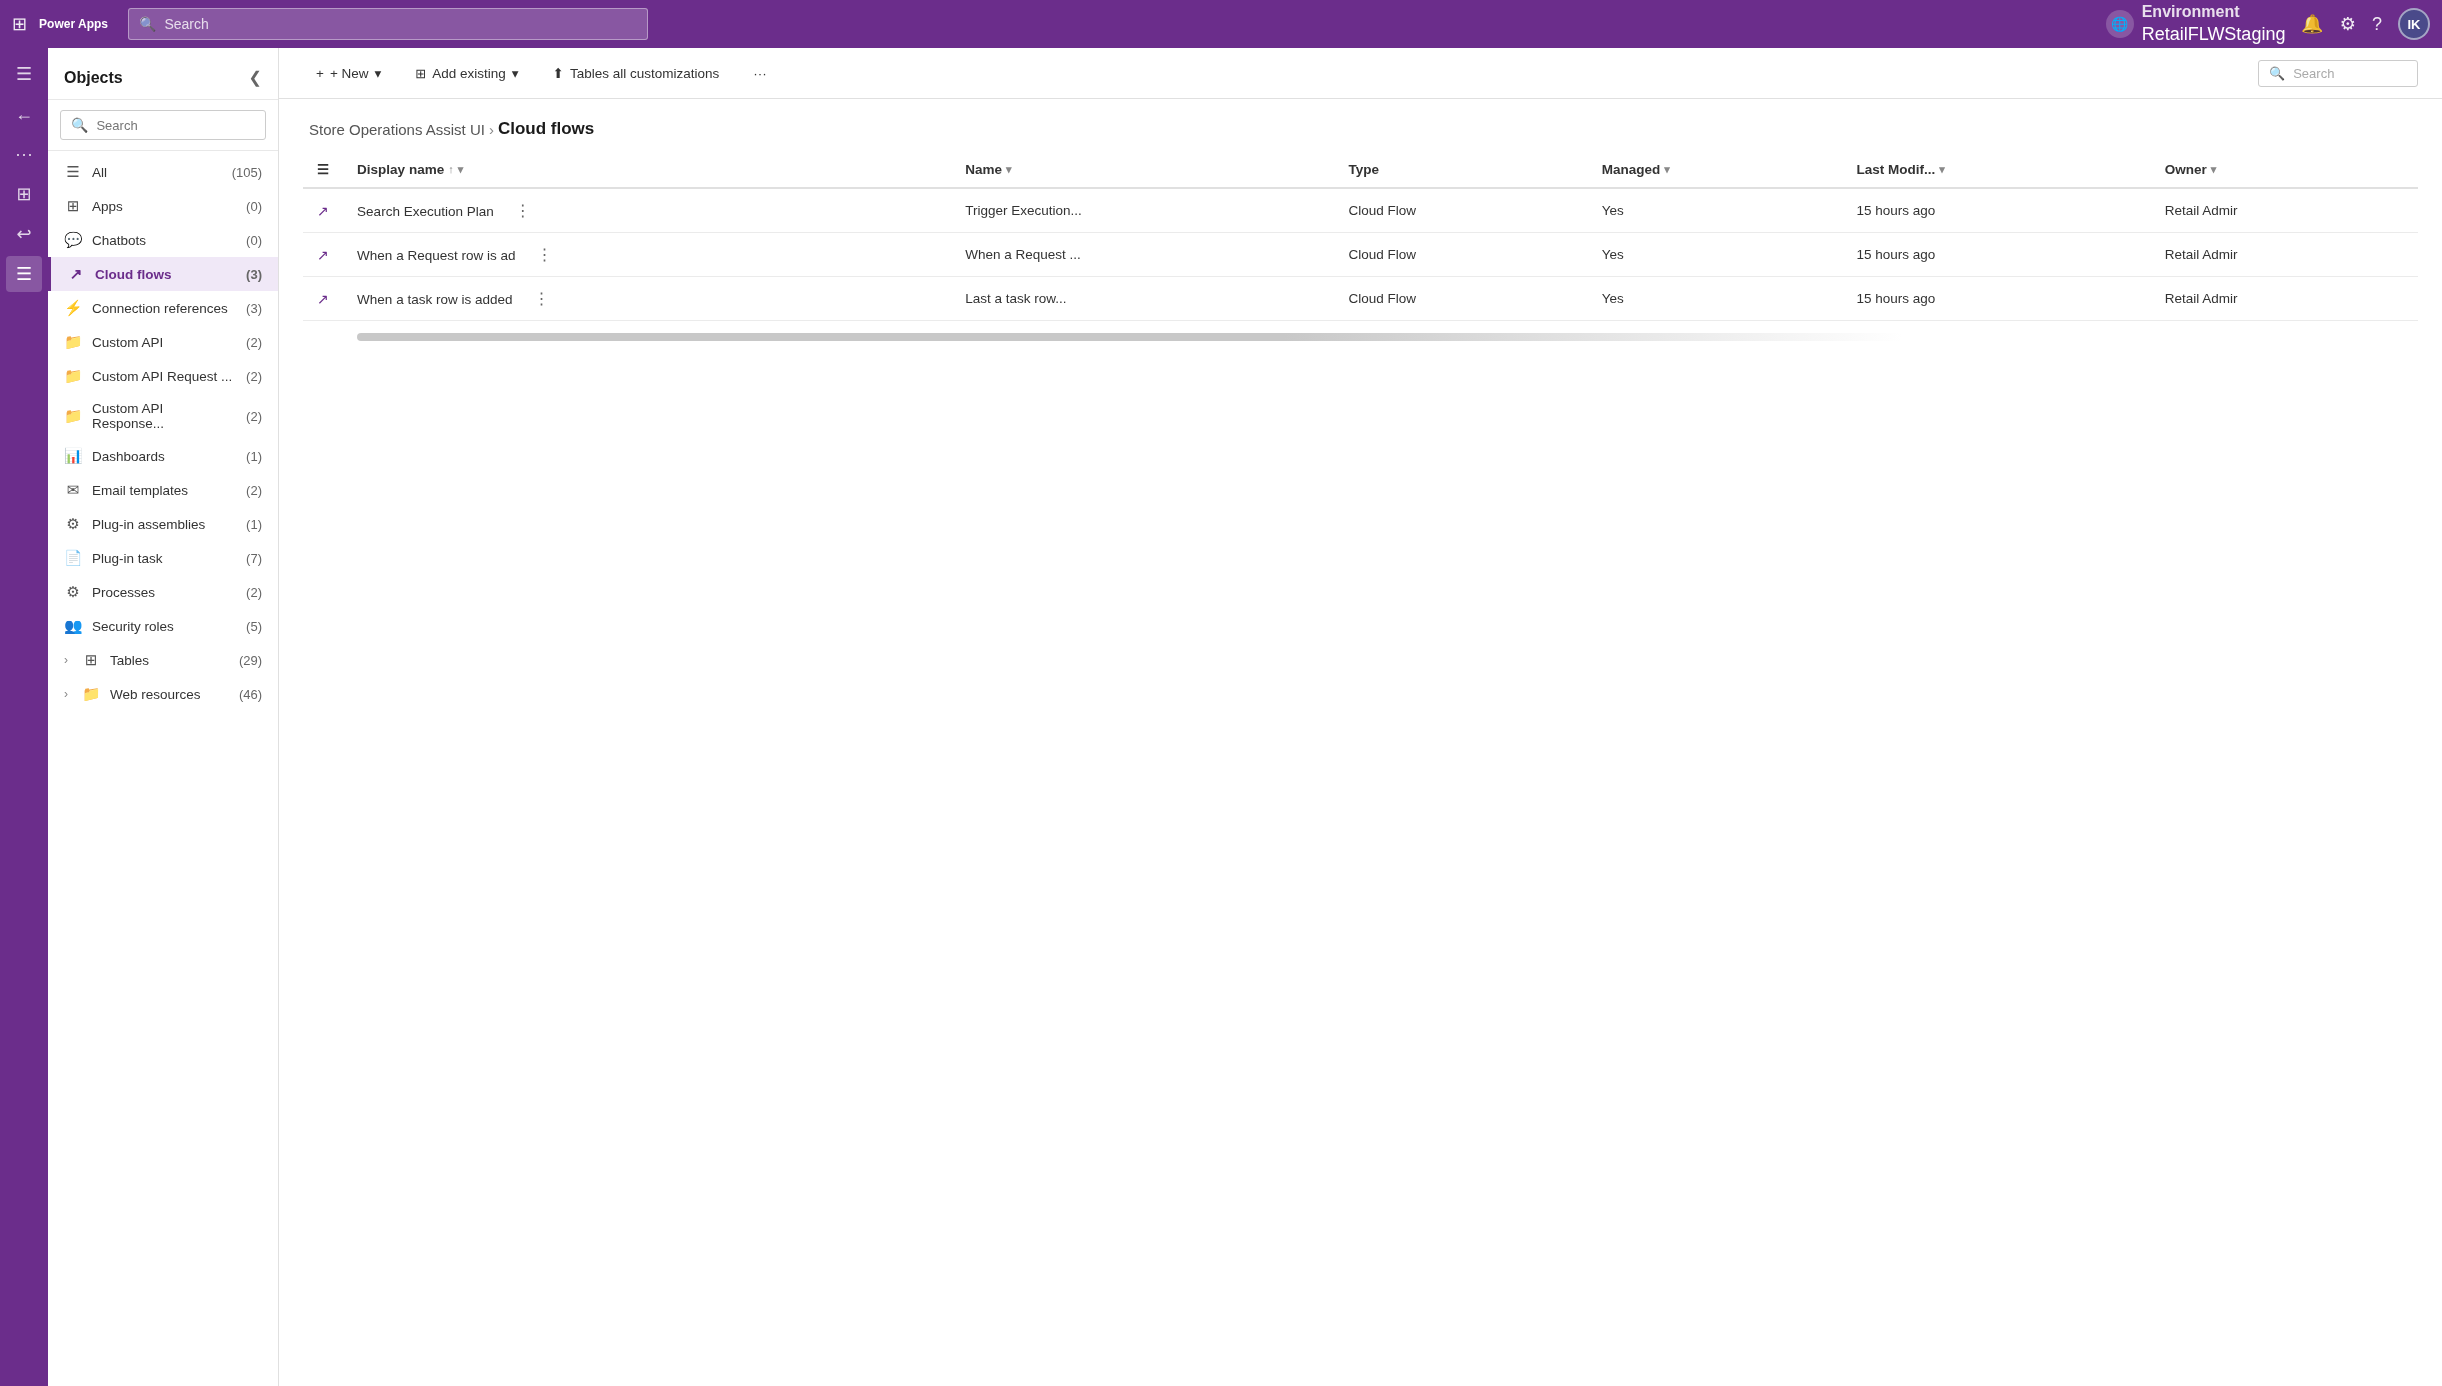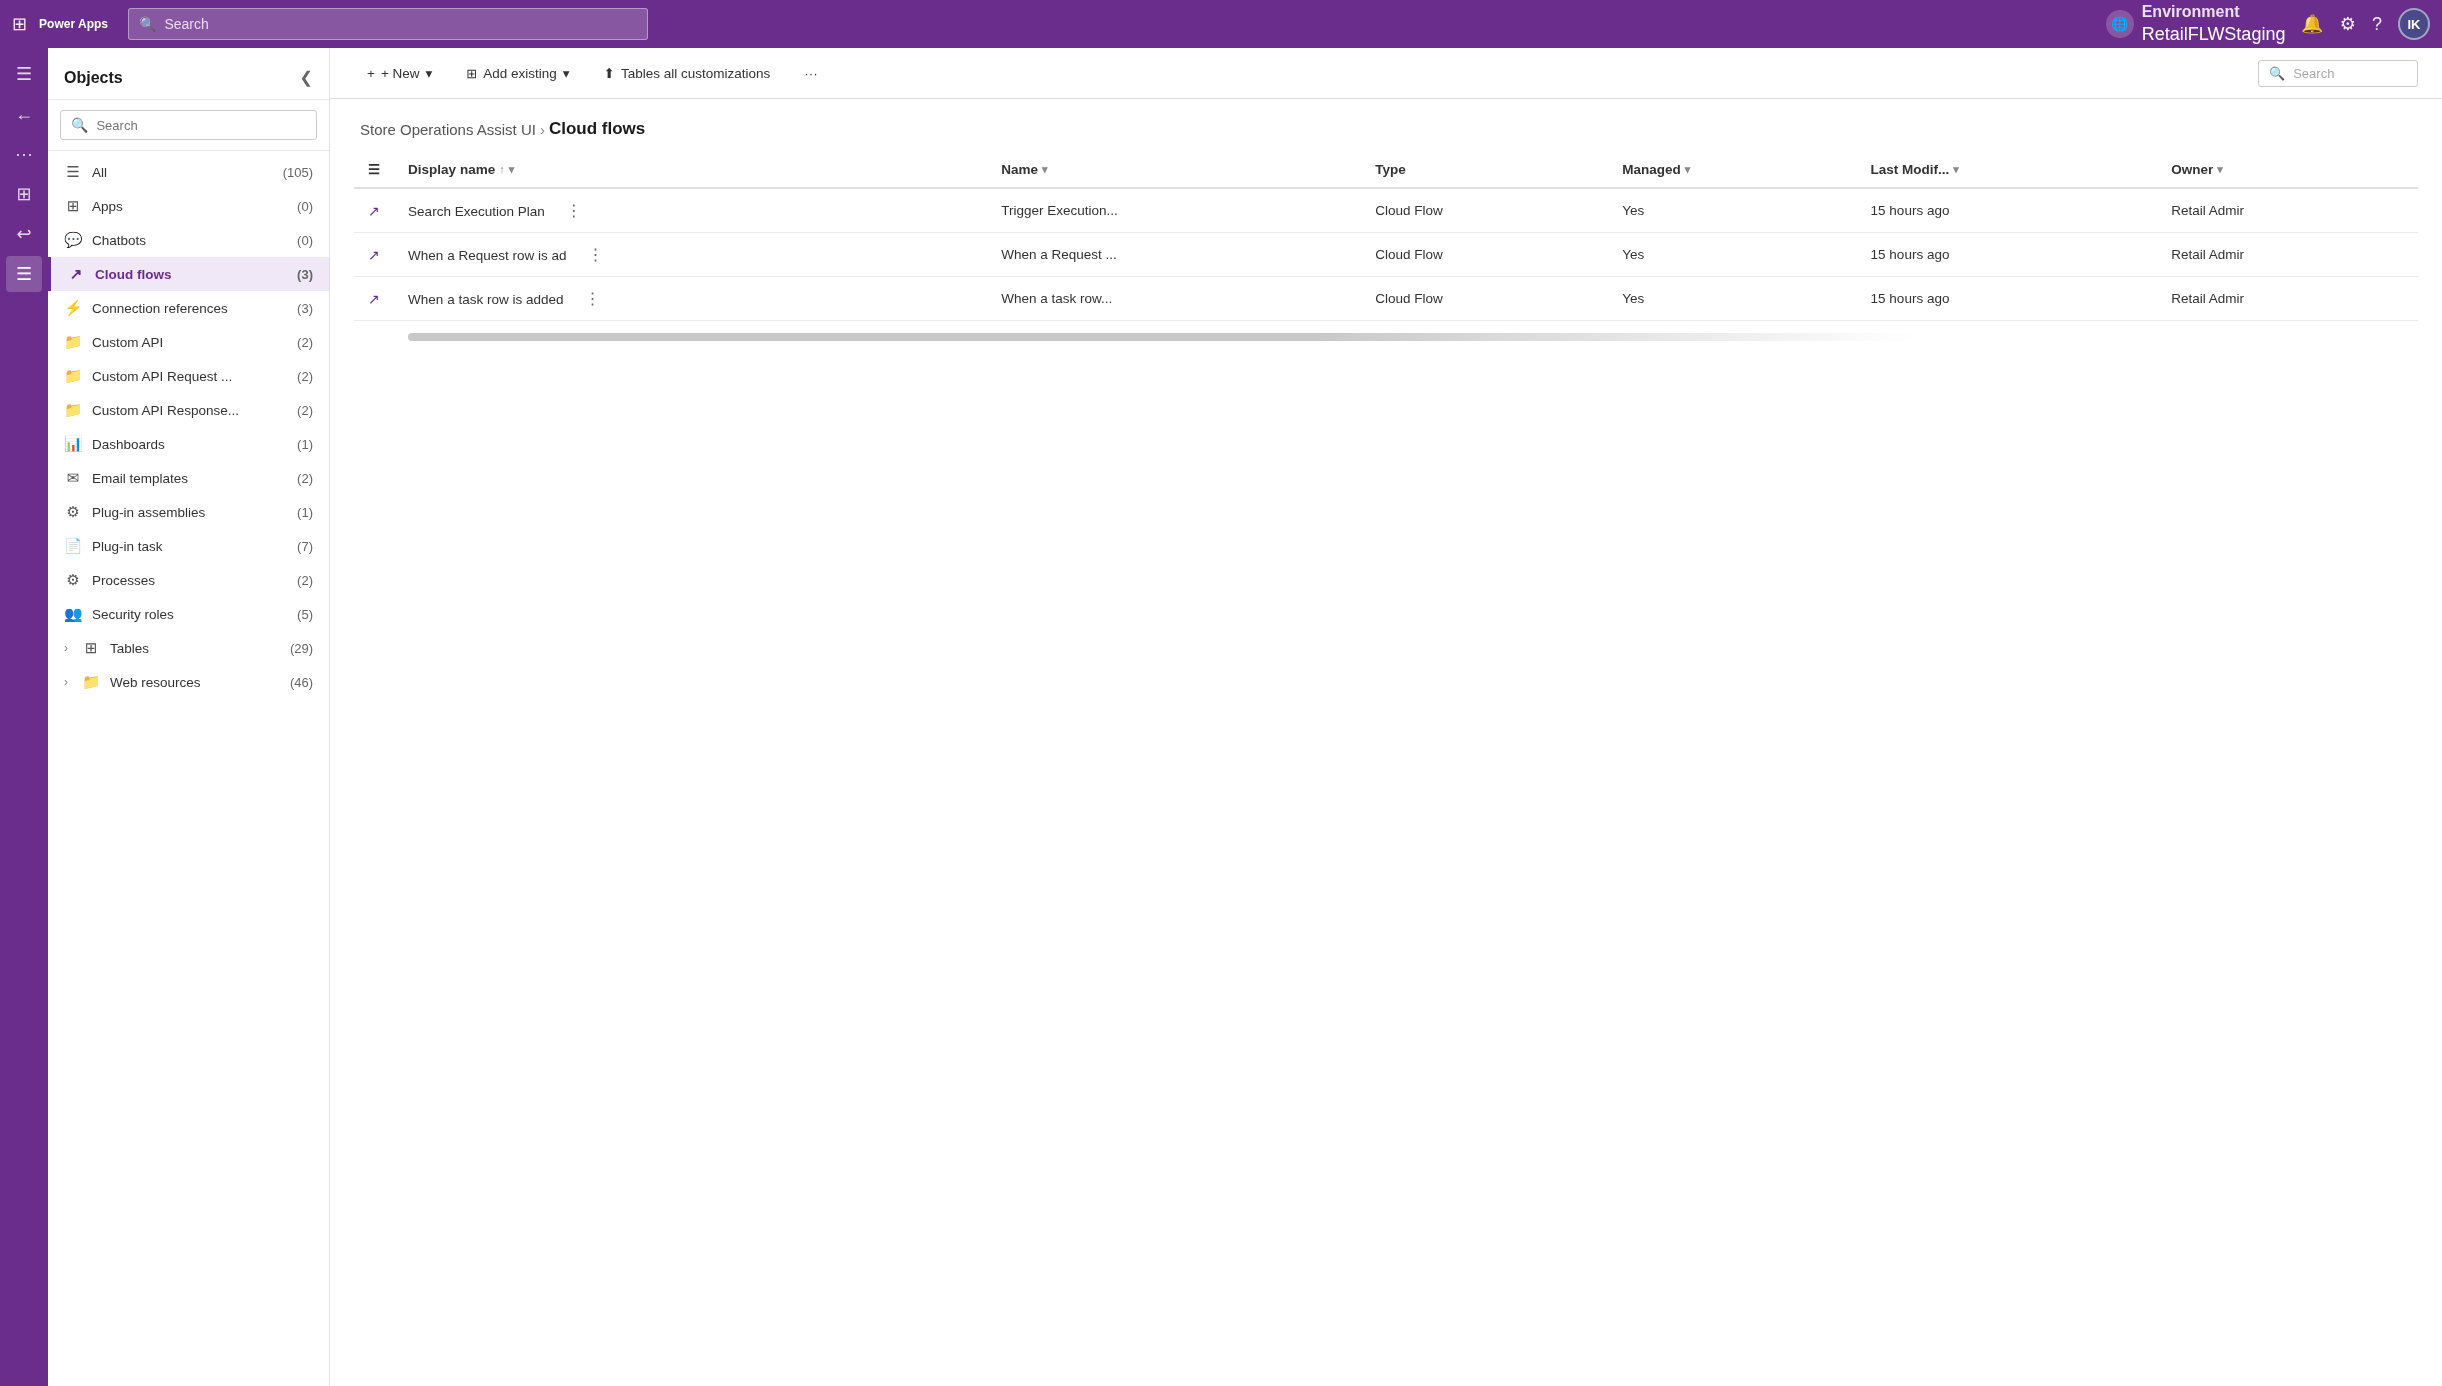--- a/index.html
+++ b/index.html
@@ -72,21 +72,21 @@
       display: flex; align-items: center; justify-content: center;
       color: rgba(255,255,255,0.8);
       font-size: 18px;
       cursor: pointer;
       border-radius: 4px;
     }
     .rail-icon.active { background: rgba(255,255,255,0.2); color: #fff; }
 
     
     .sidebar {
-      width: 282px;
+      width: 231px;
       background: #fff;
       border-right: 1px solid #e0e0e0;
       display: flex;
       flex-direction: column;
       flex-shrink: 0;
       overflow: hidden;
     }
     .sidebar-header {
       display: flex;
       align-items: center;
@@ -464,21 +464,21 @@
   </tr>
             <tr>
     <td class="checkbox-cell">
       <span style="color:#6b2d8b;font-size:14px">↗</span>
     </td>
     <td>
       <span>When a task row is added</span>
       &nbsp;&nbsp;
       <span class="more-btn">⋮</span>
     </td>
-    <td>When a task row...</td>
+    <td>Last a task row...</td>
     <td>Cloud Flow</td>
     <td>Yes</td>
     <td>15 hours ago</td>
     <td>Retail Admir</td>
   </tr>
           </tbody>
       </table>
 
       <div style="padding: 4px 0 12px 54px;">
         <div class="scrollbar-row"></div>

